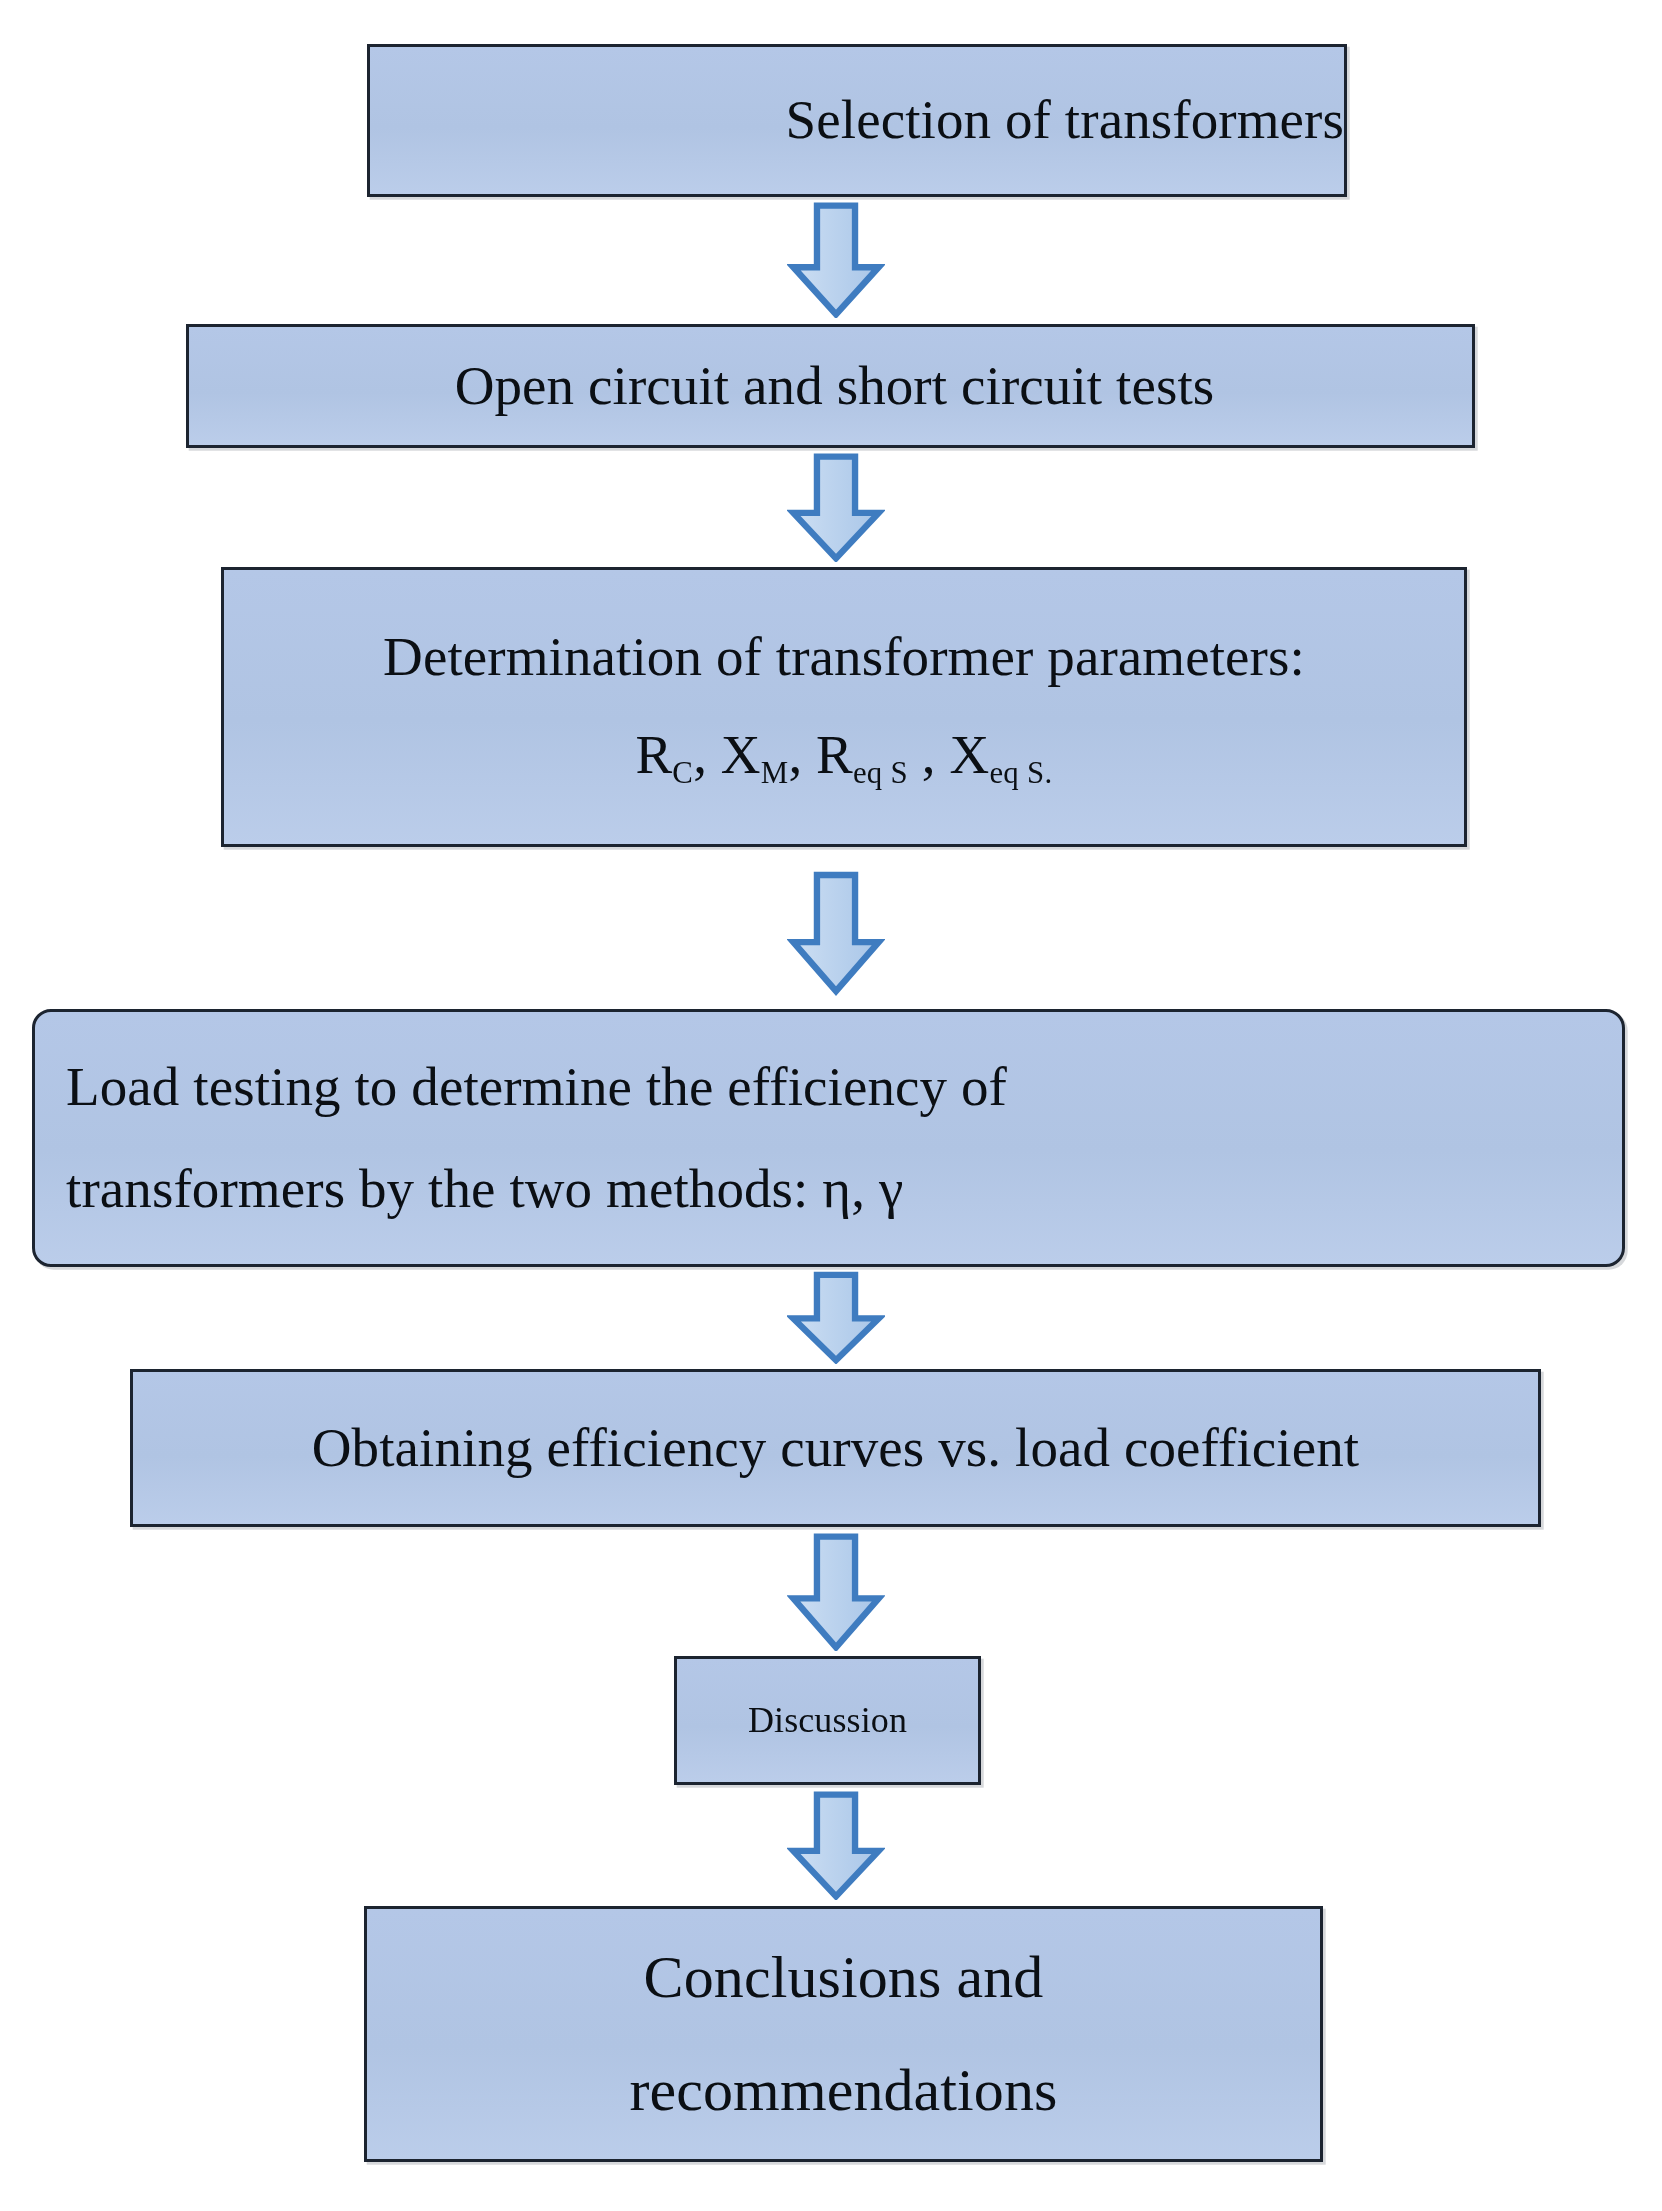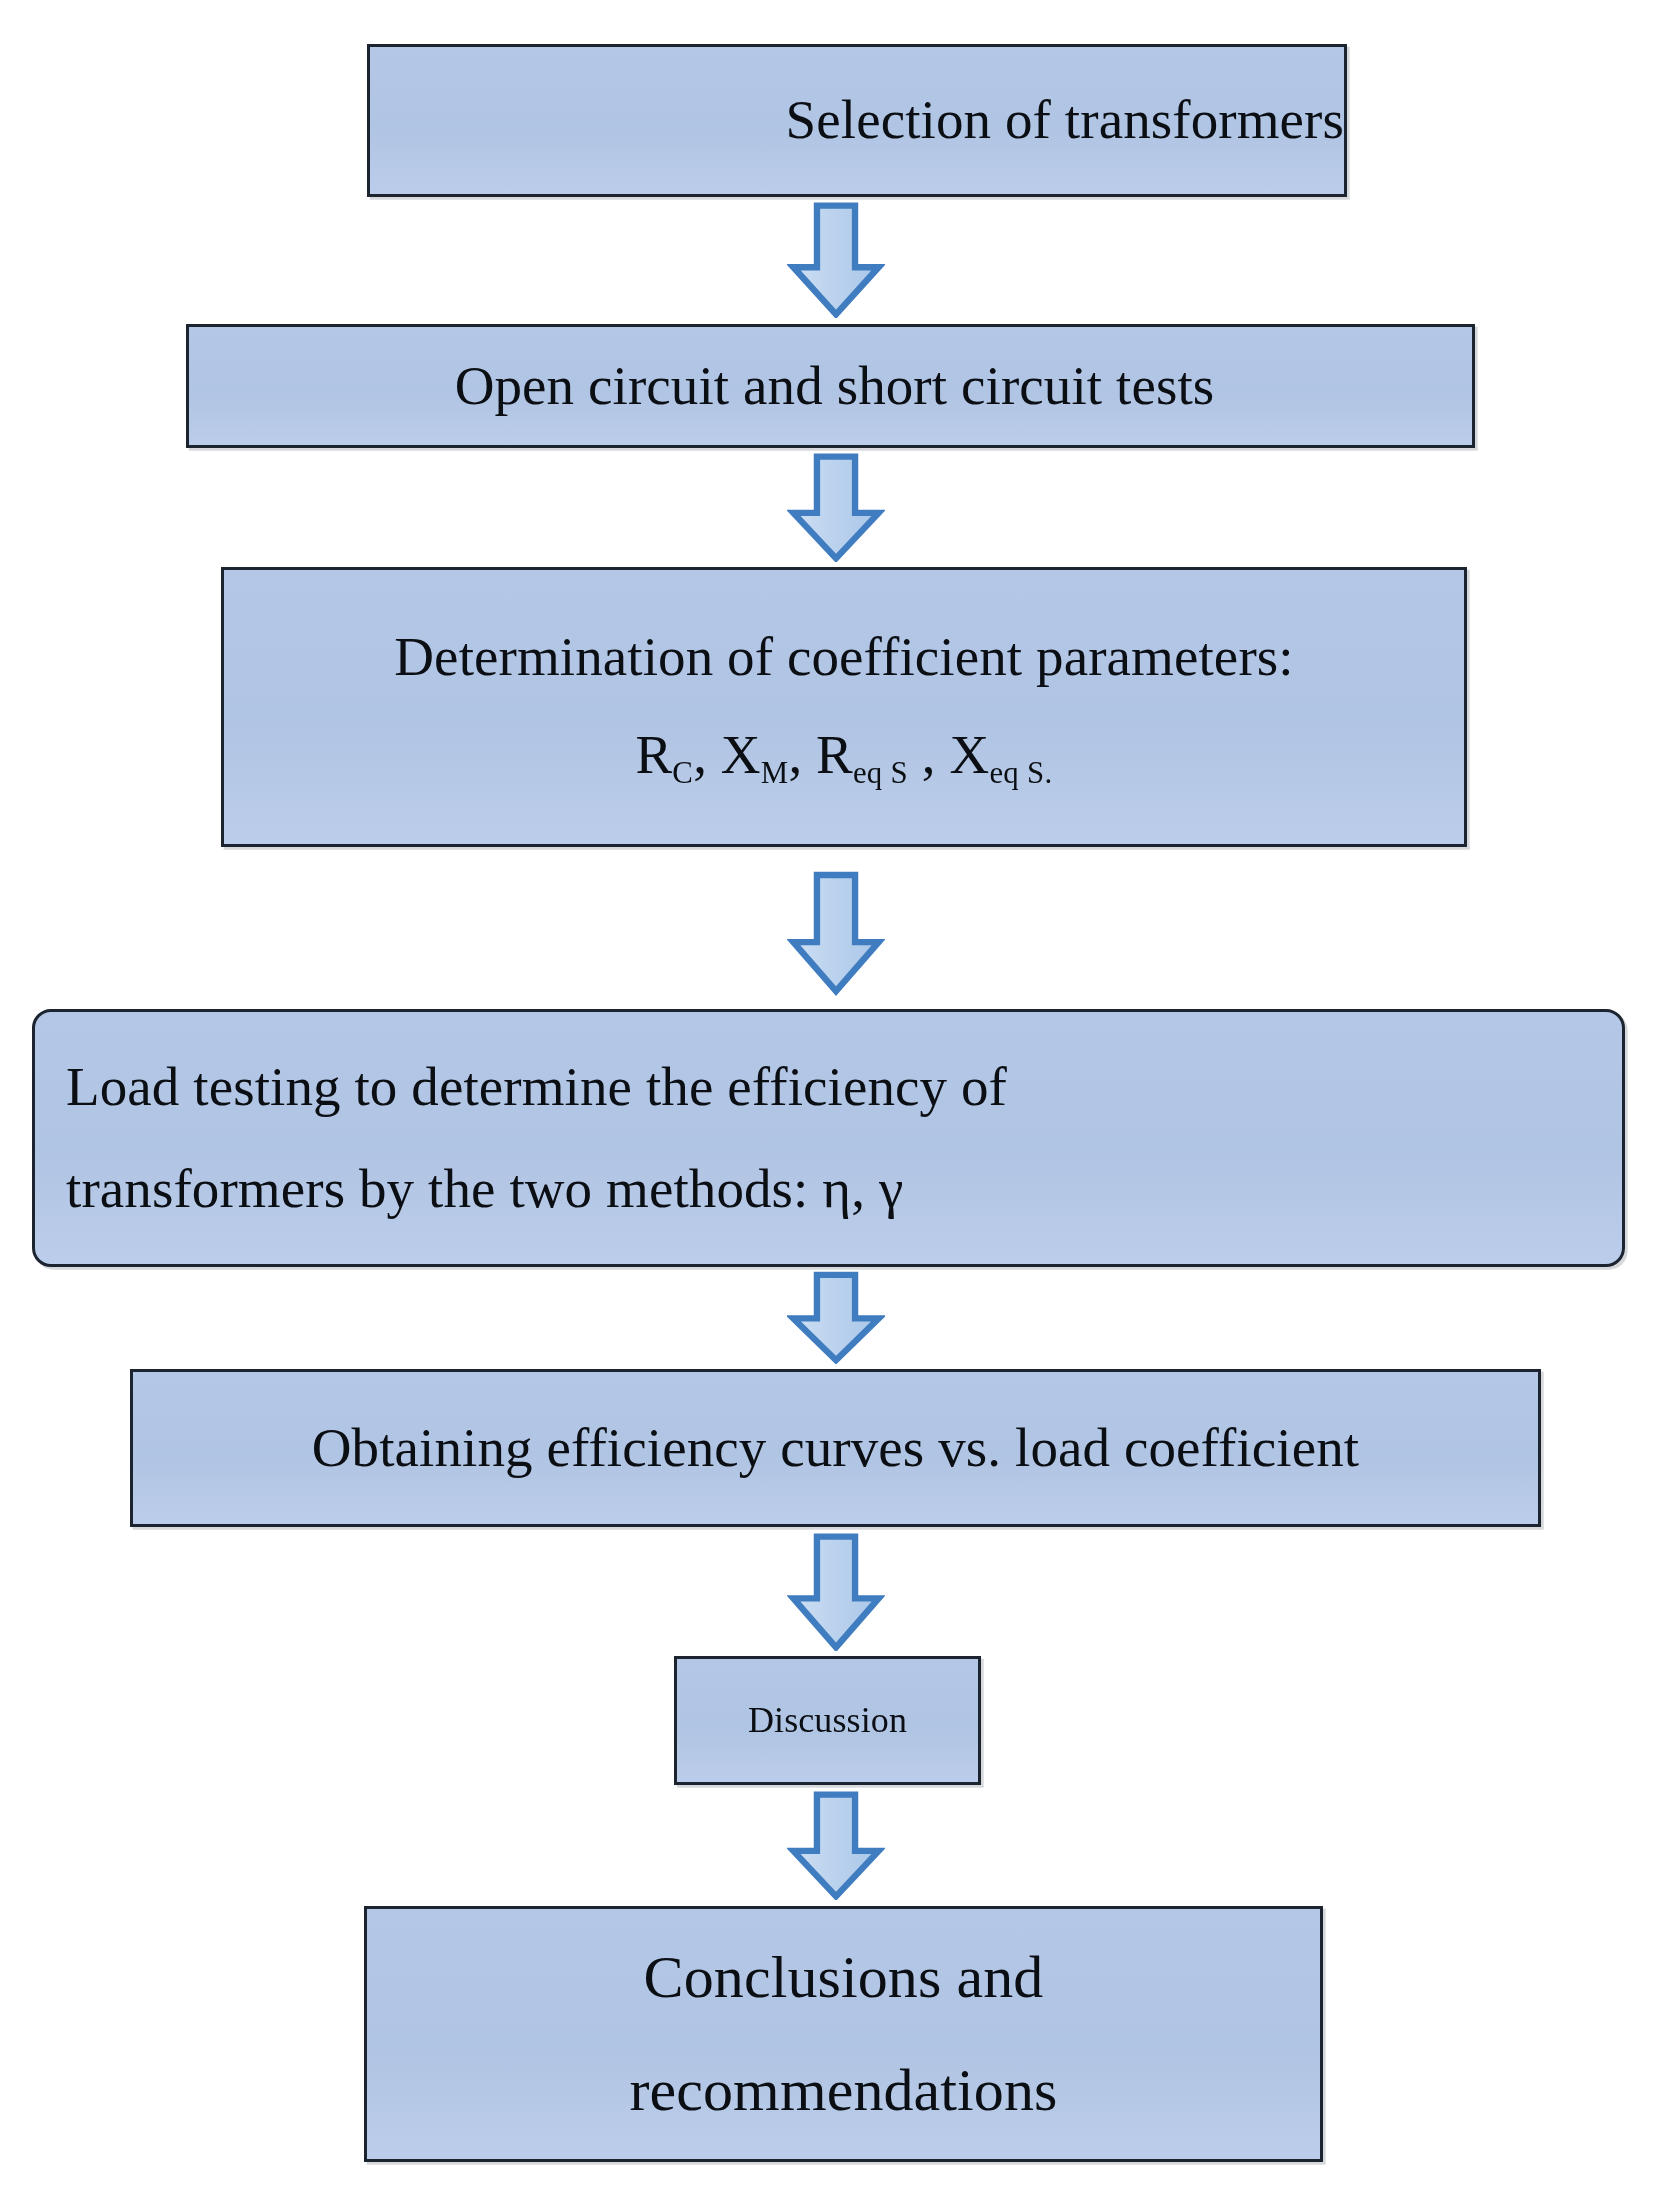--- a/index.html
+++ b/index.html
@@ -114,21 +114,21 @@
           <stop offset="0%" stop-color="#cddff3"></stop>
           <stop offset="45%" stop-color="#bcd3ee"></stop>
           <stop offset="100%" stop-color="#a9c6e8"></stop>
         </linearGradient>
       </defs>
       <polygon points="33,4 75,4 75,66 101,66 54,116 7,66 33,66" fill="url(#ag2)" stroke="#3f7cc0" stroke-width="7" stroke-linejoin="miter"></polygon>
     </svg>
   </div>
 
   <div class="node" id="node-3">
-    <span class="line">Determination of coefficient parameters:</span>
+    <span class="line">Determination of transformer parameters:</span>
     <span class="line formula"><span>R</span><span class="sub">C</span><span>, </span><span>X</span><span class="sub">M</span><span>, </span><span>R</span><span class="sub">eq S</span><span> , </span><span>X</span><span class="sub">eq S.</span></span>
   </div>
 
   <div class="arrow" id="arrow-3">
     <svg viewBox="0 0 108 166" width="98" height="151" aria-hidden="true">
       <defs>
         <linearGradient id="ag3" x1="0" y1="0" x2="1" y2="0">
           <stop offset="0%" stop-color="#cddff3"></stop>
           <stop offset="45%" stop-color="#bcd3ee"></stop>
           <stop offset="100%" stop-color="#a9c6e8"></stop>

